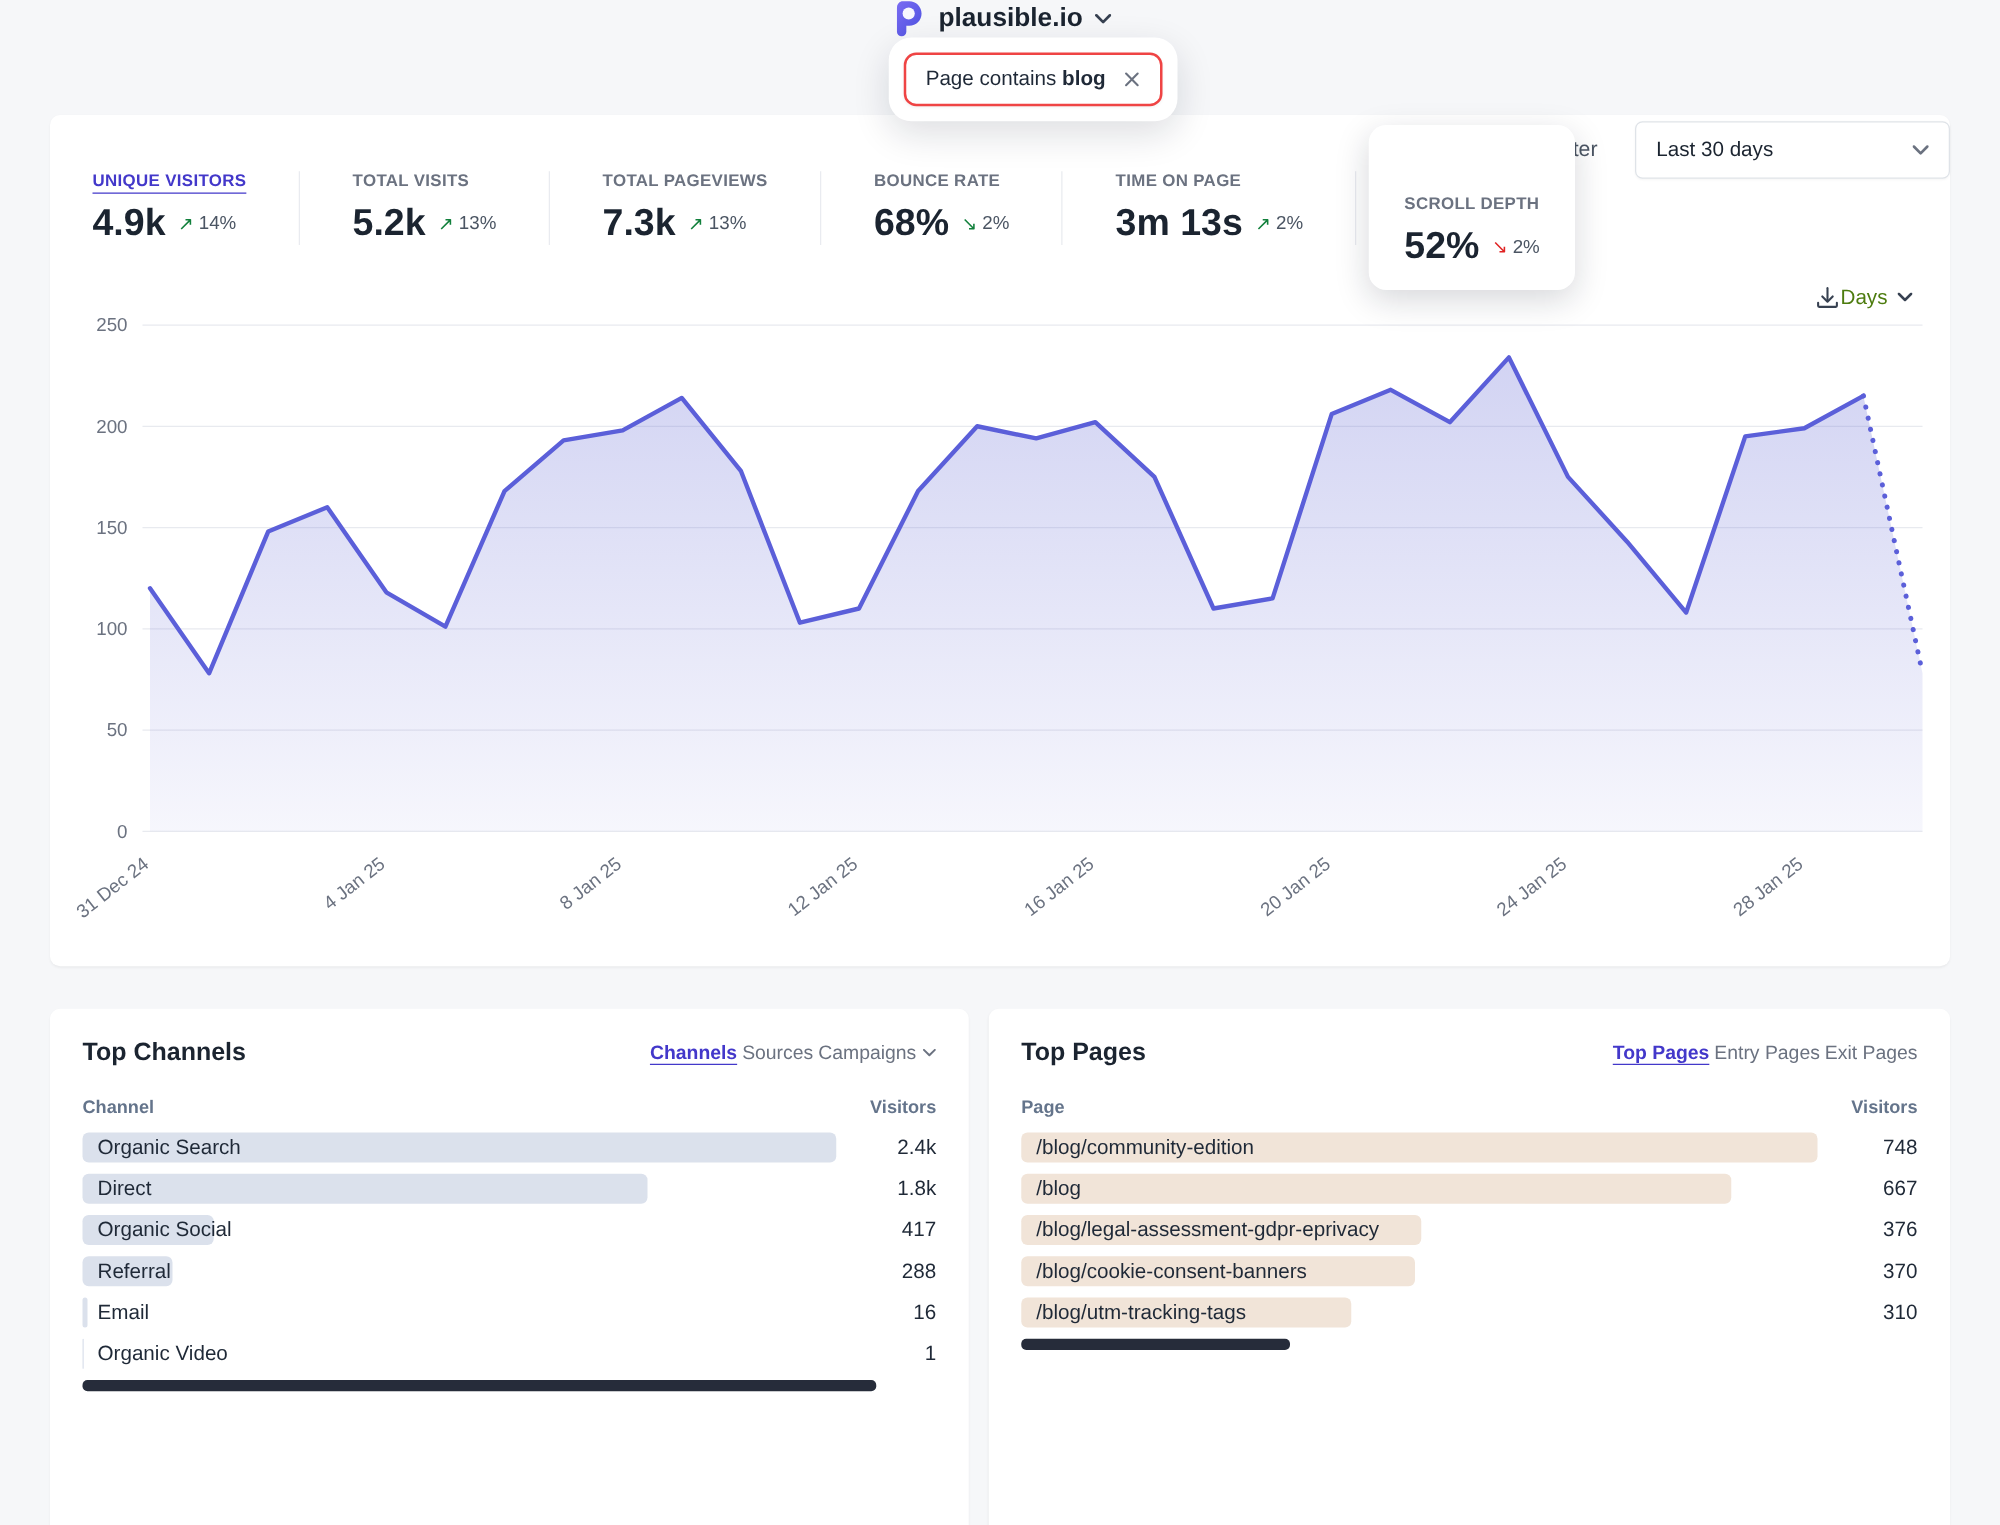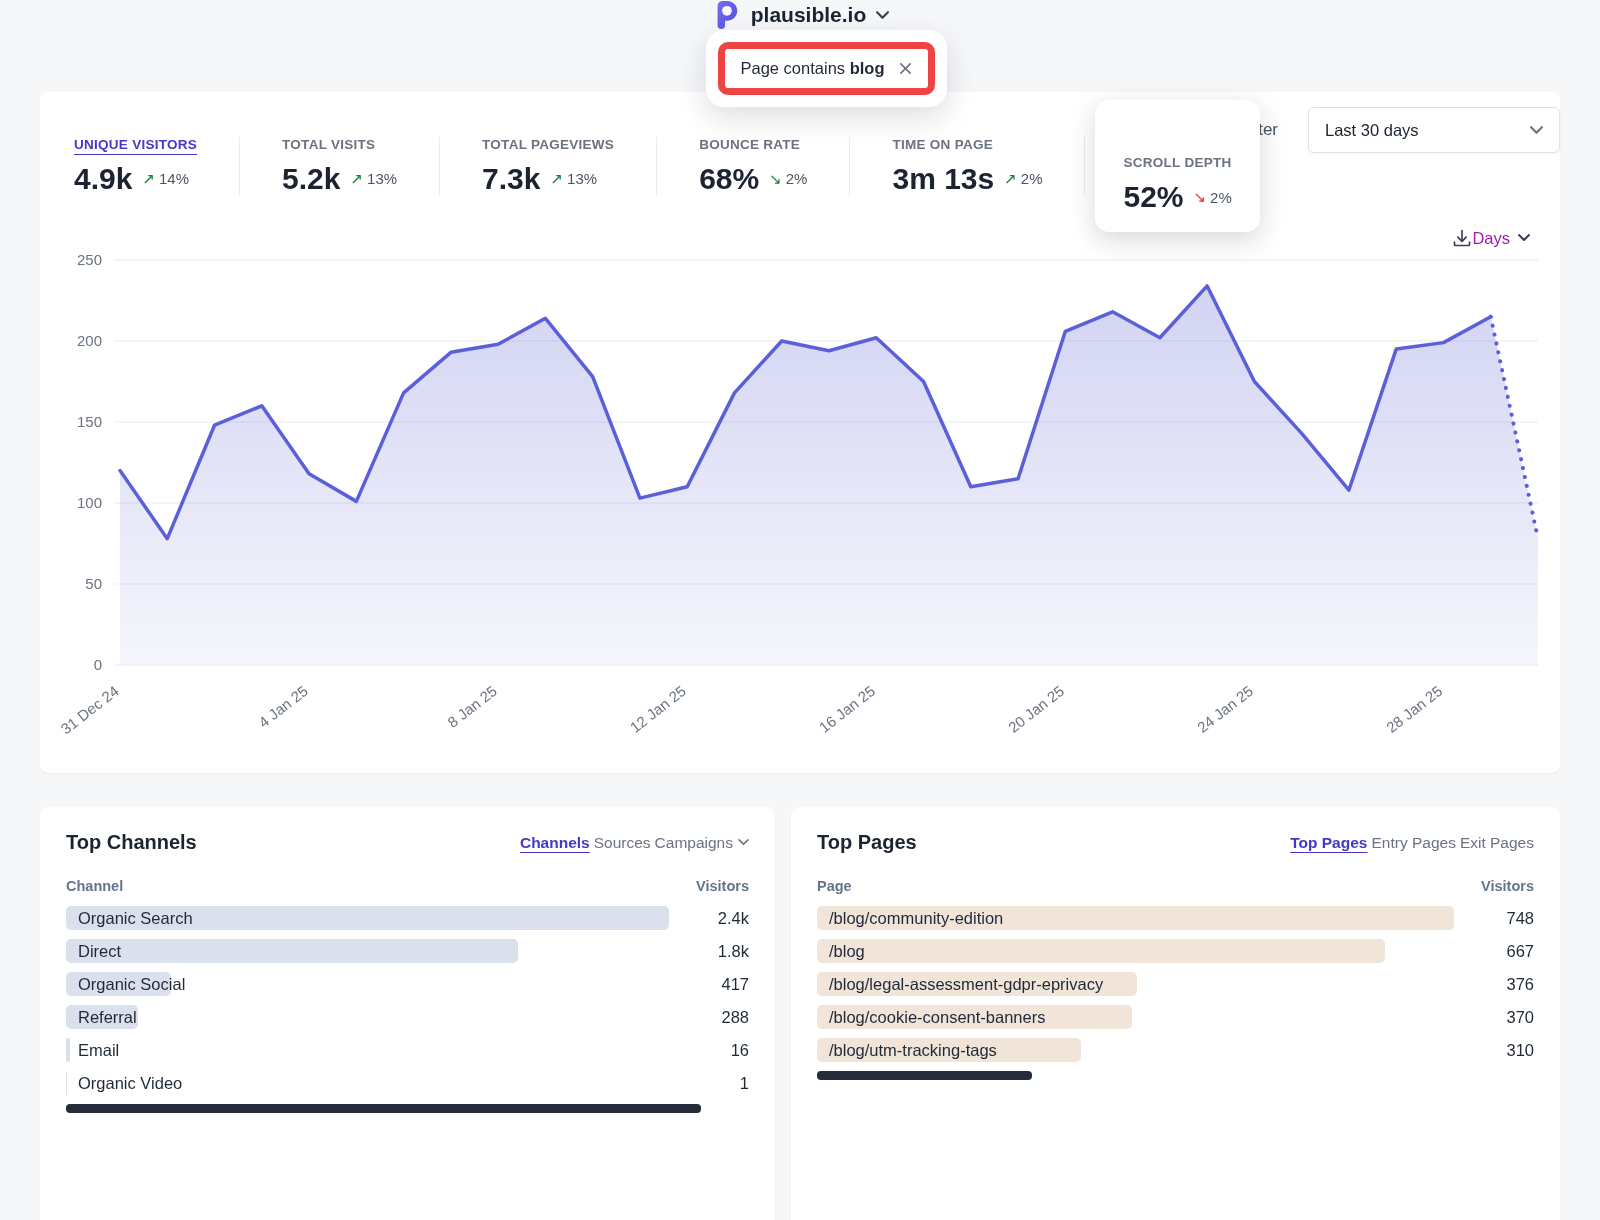--- a/index.html
+++ b/index.html
@@ -8,21 +8,21 @@
   .page { padding:0 40px; }
 
   
   .topbar { display:flex; align-items:center; height:92px;flex-direction:column; }
   .site-group { display:flex; align-items:center; gap:10px; cursor:pointer; }
   .site-name { font-size:21px; font-weight:700; color:#1b2430; }
   .chev { display:inline-flex; align-items:center; }
   .spotlight { background:#fff; border-radius:18px; padding:12px;
     box-shadow:0 10px 30px rgba(15,23,42,.14); margin-left:52px; }
   .filter-pill { display:flex; align-items:center; gap:14px; background:#fff;
-    border:7px solid #ef4444; border-radius:10px; padding:10px 16px; font-size:16.5px;
+    border:2px solid #ef4444; border-radius:10px; padding:10px 16px; font-size:16.5px;
     box-shadow:0 1px 2px rgba(0,0,0,.04); cursor:pointer; }
   .pill-close { display:inline-flex; align-items:center; cursor:pointer; }
   .topbar-right { margin-left:auto; display:flex; align-items:center; gap:30px; }
   .filter-btn { display:flex; align-items:center; gap:8px; font-size:17px; color:#4b5563; cursor:pointer; }
   .date-select { width:252px; height:46px; background:#fff; border:1px solid #dfe3e8;
     border-radius:6px; display:flex; align-items:center; justify-content:space-between;
     padding:0 16px; font-size:16.5px; color:#1b2430; box-shadow:0 1px 2px rgba(0,0,0,.04); cursor:pointer; }
 
   
   .main-card { background:#fff; border-radius:8px; box-shadow:0 1px 2px rgba(0,0,0,.05); }
@@ -37,21 +37,21 @@
   .metric-value-row { display:flex; align-items:center; gap:10px; }
   .metric-value { font-size:30px; font-weight:700; color:#1b2430; white-space:nowrap; }
   .metric-change { font-size:15px; color:#4b5563; display:flex; align-items:center; gap:4px; white-space:nowrap; }
   .arrow.positive { color:#12803c; }
   .arrow.negative { color:#e02424; }
   .metric-highlight { background:#fff; border-radius:14px; box-shadow:0 8px 26px rgba(15,23,42,.17);
     padding:18px 28px; margin:-18px 0 -18px 10px; position:relative; z-index:2; }
   .metric-highlight .metric { border-left:none; padding:0;margin-top:37px; }
 
   .chart-controls { display:flex; justify-content:flex-end; align-items:center; 
-    padding:10px 30px 0; font-size:16.5px; color:#a21caf; }
+    padding:10px 30px 0; font-size:16.5px; color:#4d7c0f; }
   .dl { display:inline-flex; cursor:pointer; }
   .interval { display:inline-flex; align-items:center; gap:8px; cursor:pointer; }
   #chart-svg { display:block; }
   #chart-svg text { font-family:"Liberation Sans","DejaVu Sans",sans-serif; }
 
   
   .bottom { display:flex; gap:16px; margin-top:34px; }
   .bd-card { background:#fff; border-radius:8px; box-shadow:0 1px 2px rgba(0,0,0,.05);
     padding:24px 26px; height:520px; }
   .bd-card.grow { flex:1; }

